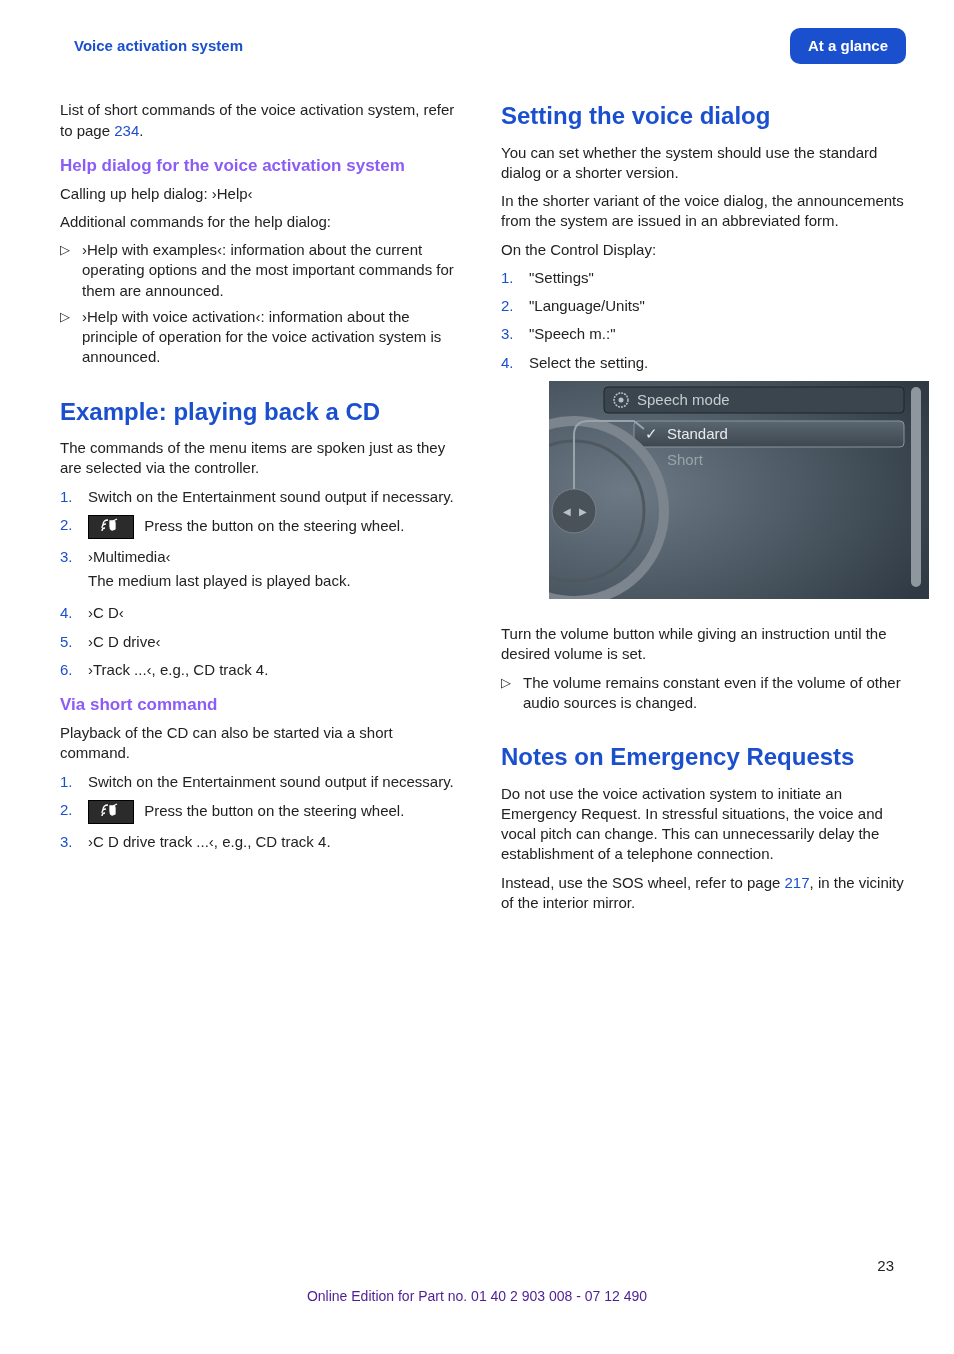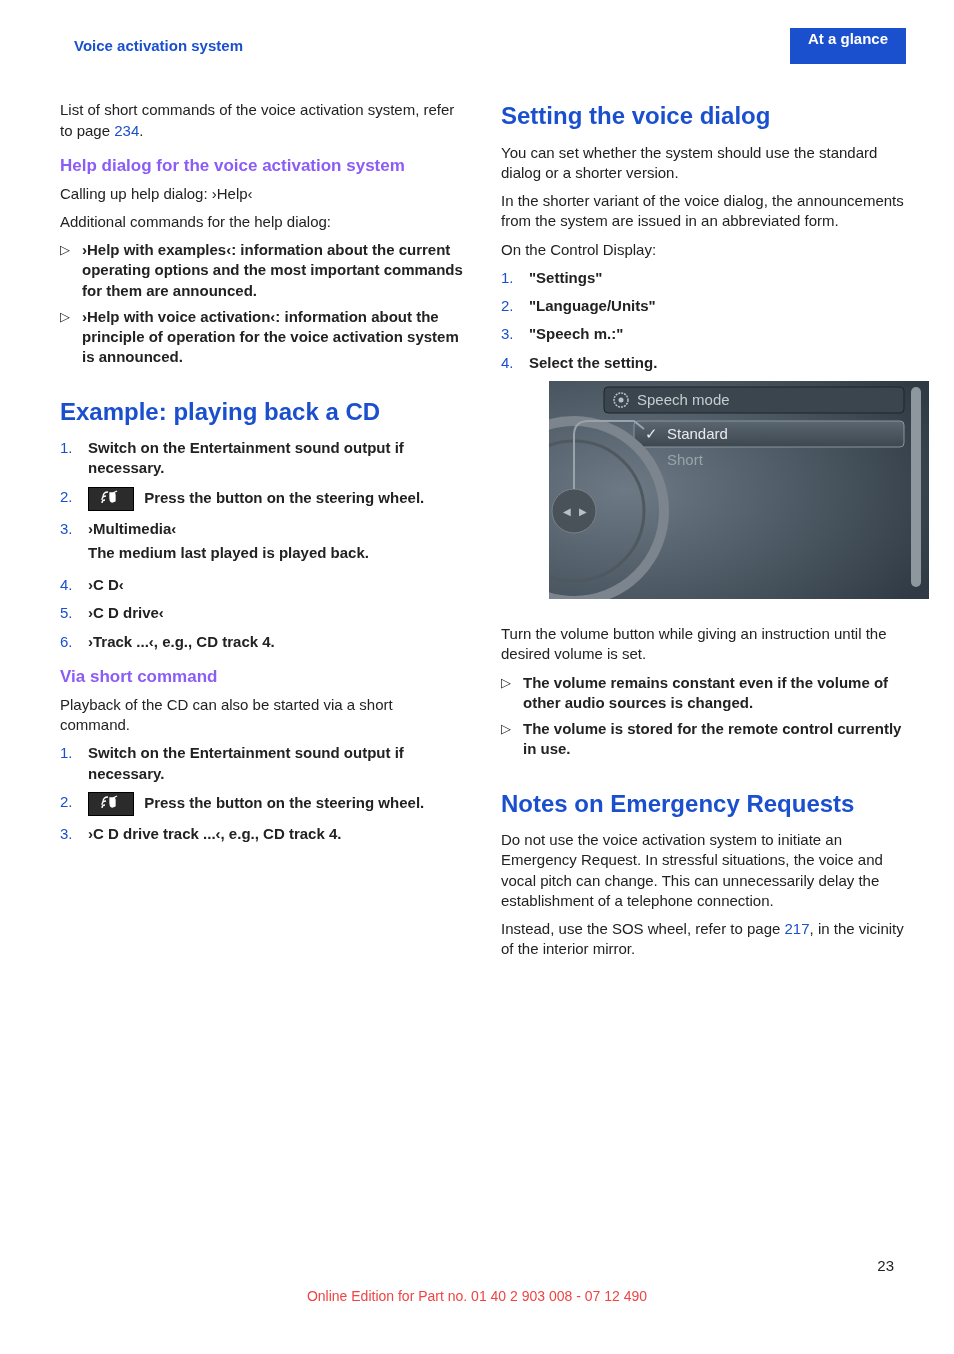--- a/index.html
+++ b/index.html
@@ -25,22 +25,23 @@
     color: #1a4fce;
     font-weight: bold;
     font-size: 15px;
     padding: 8px 14px;
   }
   .topbar .chap {
     background: #1a4fce;
     color: #fff;
     font-weight: bold;
     font-size: 15px;
-    padding: 1px 18px;
+    padding: 8px 18px;
     margin-left: 6px;
+    border-radius: 10px;
   }
   .columns {
     display: flex;
     gap: 36px;
   }
   .col {
     flex: 1 1 50%;
     min-width: 0;
   }
   p { margin-bottom: 8px; }
@@ -77,21 +78,21 @@
   ol.num > li {
     display: flex;
     gap: 14px;
     margin-bottom: 8px;
   }
   .numlabel {
     color: #1a4fce;
     flex: 0 0 auto;
     min-width: 14px;
   }
-  .li-body { flex: 1 1 auto; font-weight: bold; }
+  .li-body { flex: 1 1 auto; }
   .li-body p { margin-bottom: 4px; }
   .voice-btn {
     display: inline-block;
     width: 46px;
     height: 24px;
     background: #2b2b2b;
     vertical-align: middle;
     margin-right: 6px;
     position: relative;
     border: 1px solid #000;
@@ -102,21 +103,21 @@
     margin-bottom: 20px;
     padding-left: 48px;
   }
   .footer {
     position: absolute;
     bottom: 48px;
     left: 0;
     width: 100%;
     text-align: center;
     font-size: 14px;
-    color: #ef4444;
+    color: #4c1d95;
   }
   .pagenum {
     position: absolute;
     bottom: 78px;
     right: 60px;
     font-size: 15px;
   }
 </style>
 </head>
 <body>
@@ -141,20 +142,21 @@
         <li>
             <span class="li-body">›Help with examples‹: information about the current operating options and the most important commands for them are announced.</span>
           </li>
         <li>
             <span class="li-body">›Help with voice activation‹: information about the principle of operation for the voice activation system is announced.</span>
           </li>
       </ul>
 
       <h1 class="blue-lg">Example: playing back a CD</h1>
 
+      <p>The commands of the menu items are spoken just as they are selected via the controller.</p>
       <ol class="num">
         <li>
           <span class="numlabel">1.</span>
           <span class="li-body">Switch on the Entertainment sound output if necessary.</span>
         </li>
         <li>
           <span class="numlabel">2.</span>
           <span class="li-body">
             <span class="voice-btn">
               <svg width="22" height="20" viewBox="0 0 22 20">
@@ -283,23 +285,20 @@
 
           <rect x="362" y="6" width="10" height="200" rx="5" fill="#8f979e"></rect>
         </svg>
       </div>
 
       <p>Turn the volume button while giving an instruction until the desired volume is set.</p>
       <ul class="triangle">
         <li>
             <span class="li-body">The volume remains constant even if the volume of other audio sources is changed.</span>
           </li>
-        <li>
-            <span class="li-body">The volume is stored for the remote control currently in use.</span>
-          </li>
       </ul>
 
       <h1 class="blue-lg">Notes on Emergency Requests</h1>
       <p>Do not use the voice activation system to initiate an Emergency Request. In stressful situations, the voice and vocal pitch can change. This can unnecessarily delay the establishment of a telephone connection.</p>
       <p>
         <span>Instead, use the SOS wheel, refer to page </span><span class="link">217</span><span>, in the vicinity of the interior mirror.</span>
       </p>
     </div>
   </div>
 </div>

